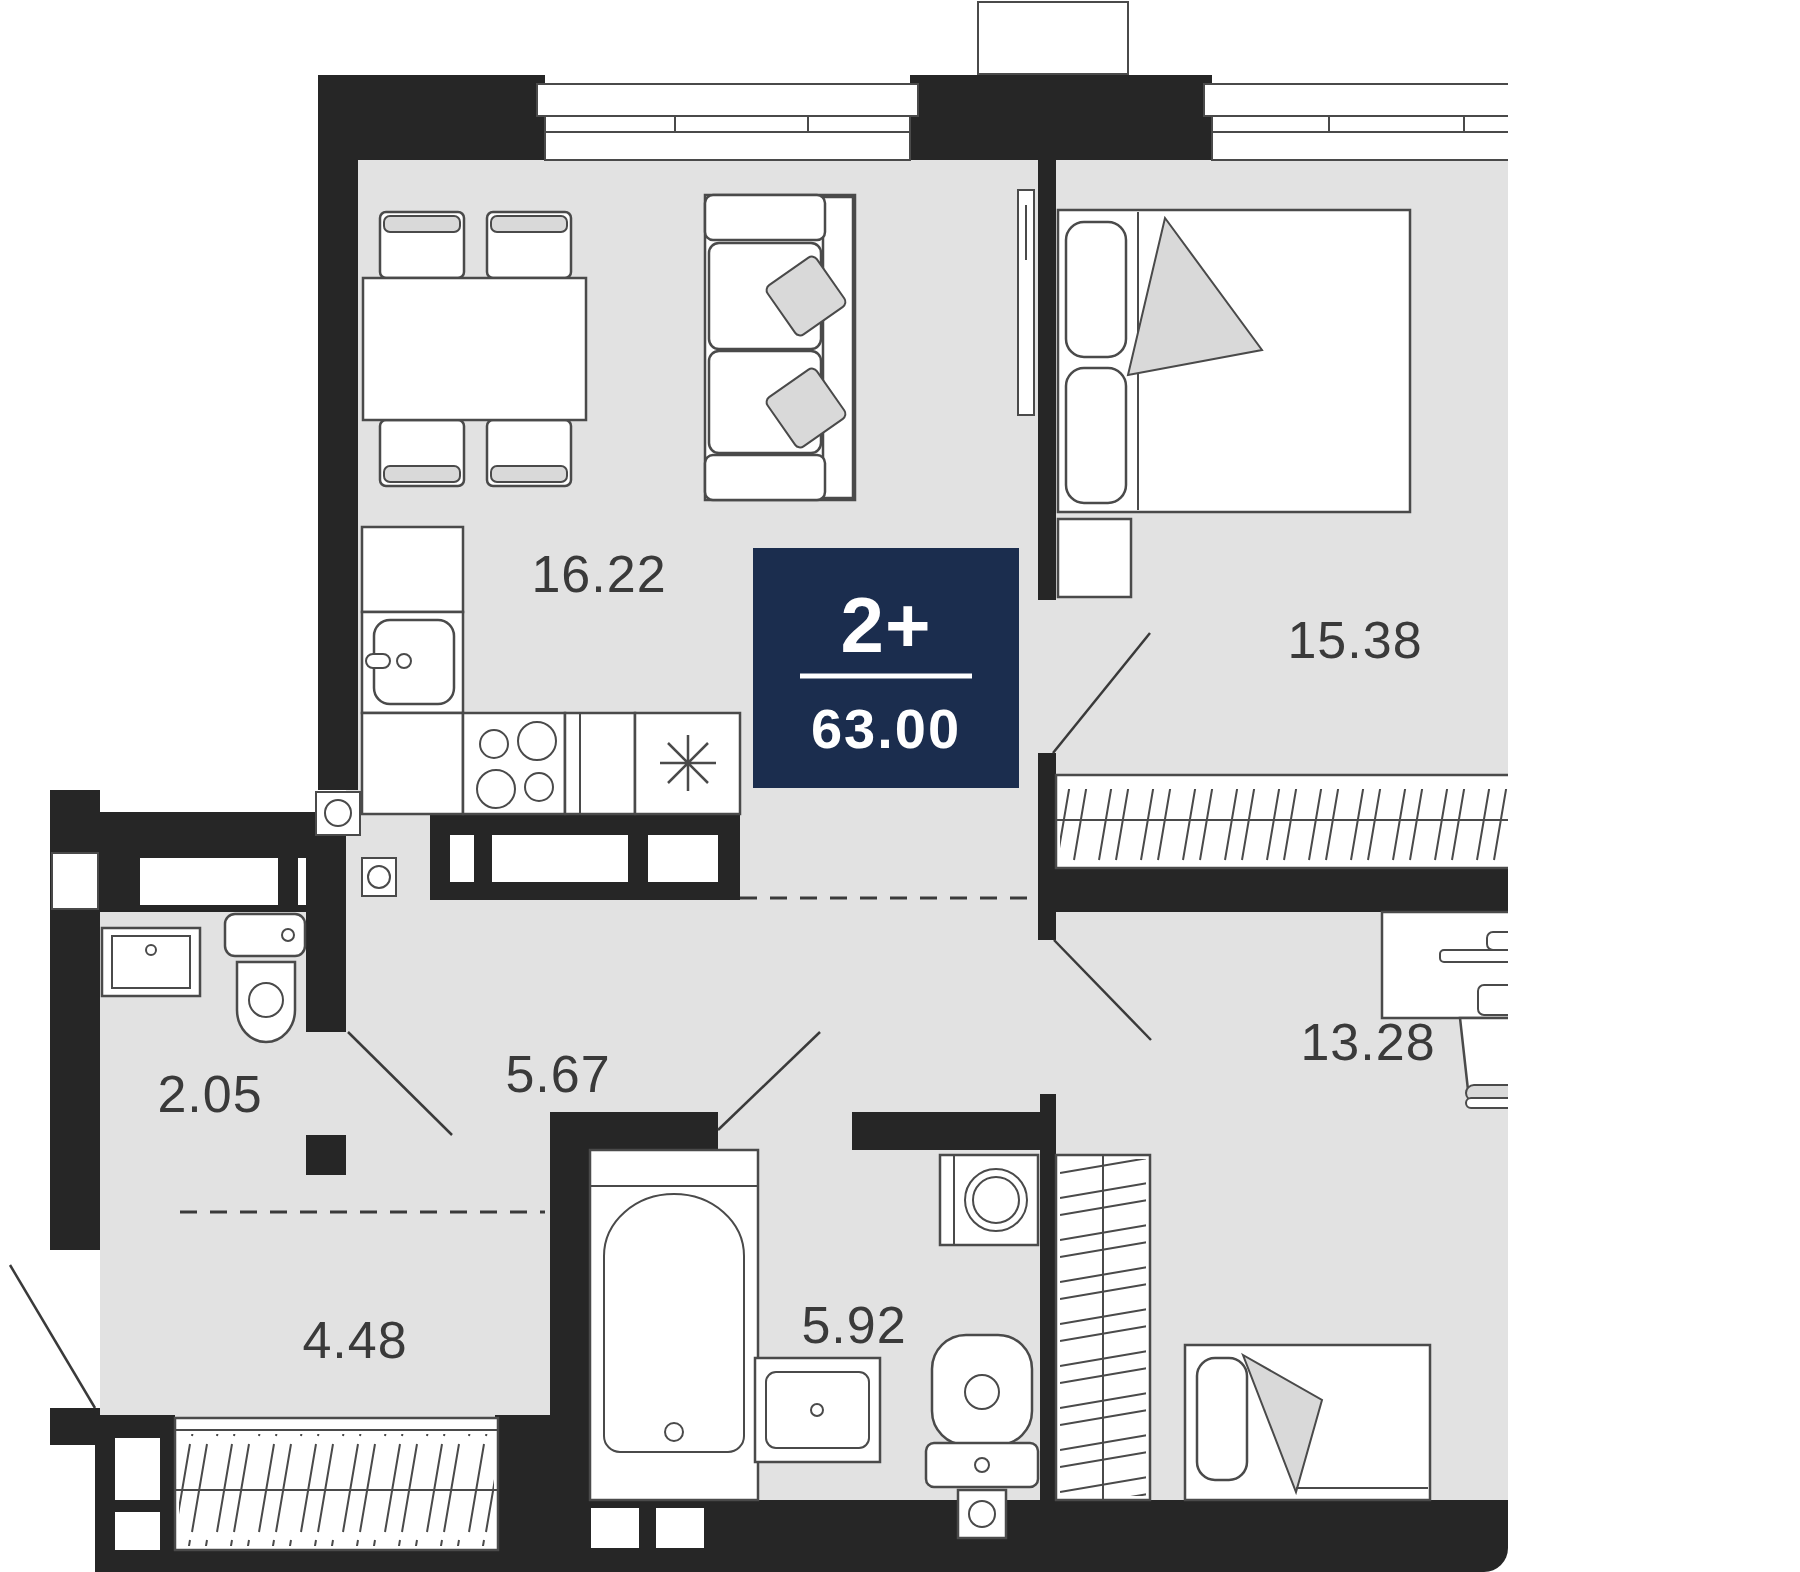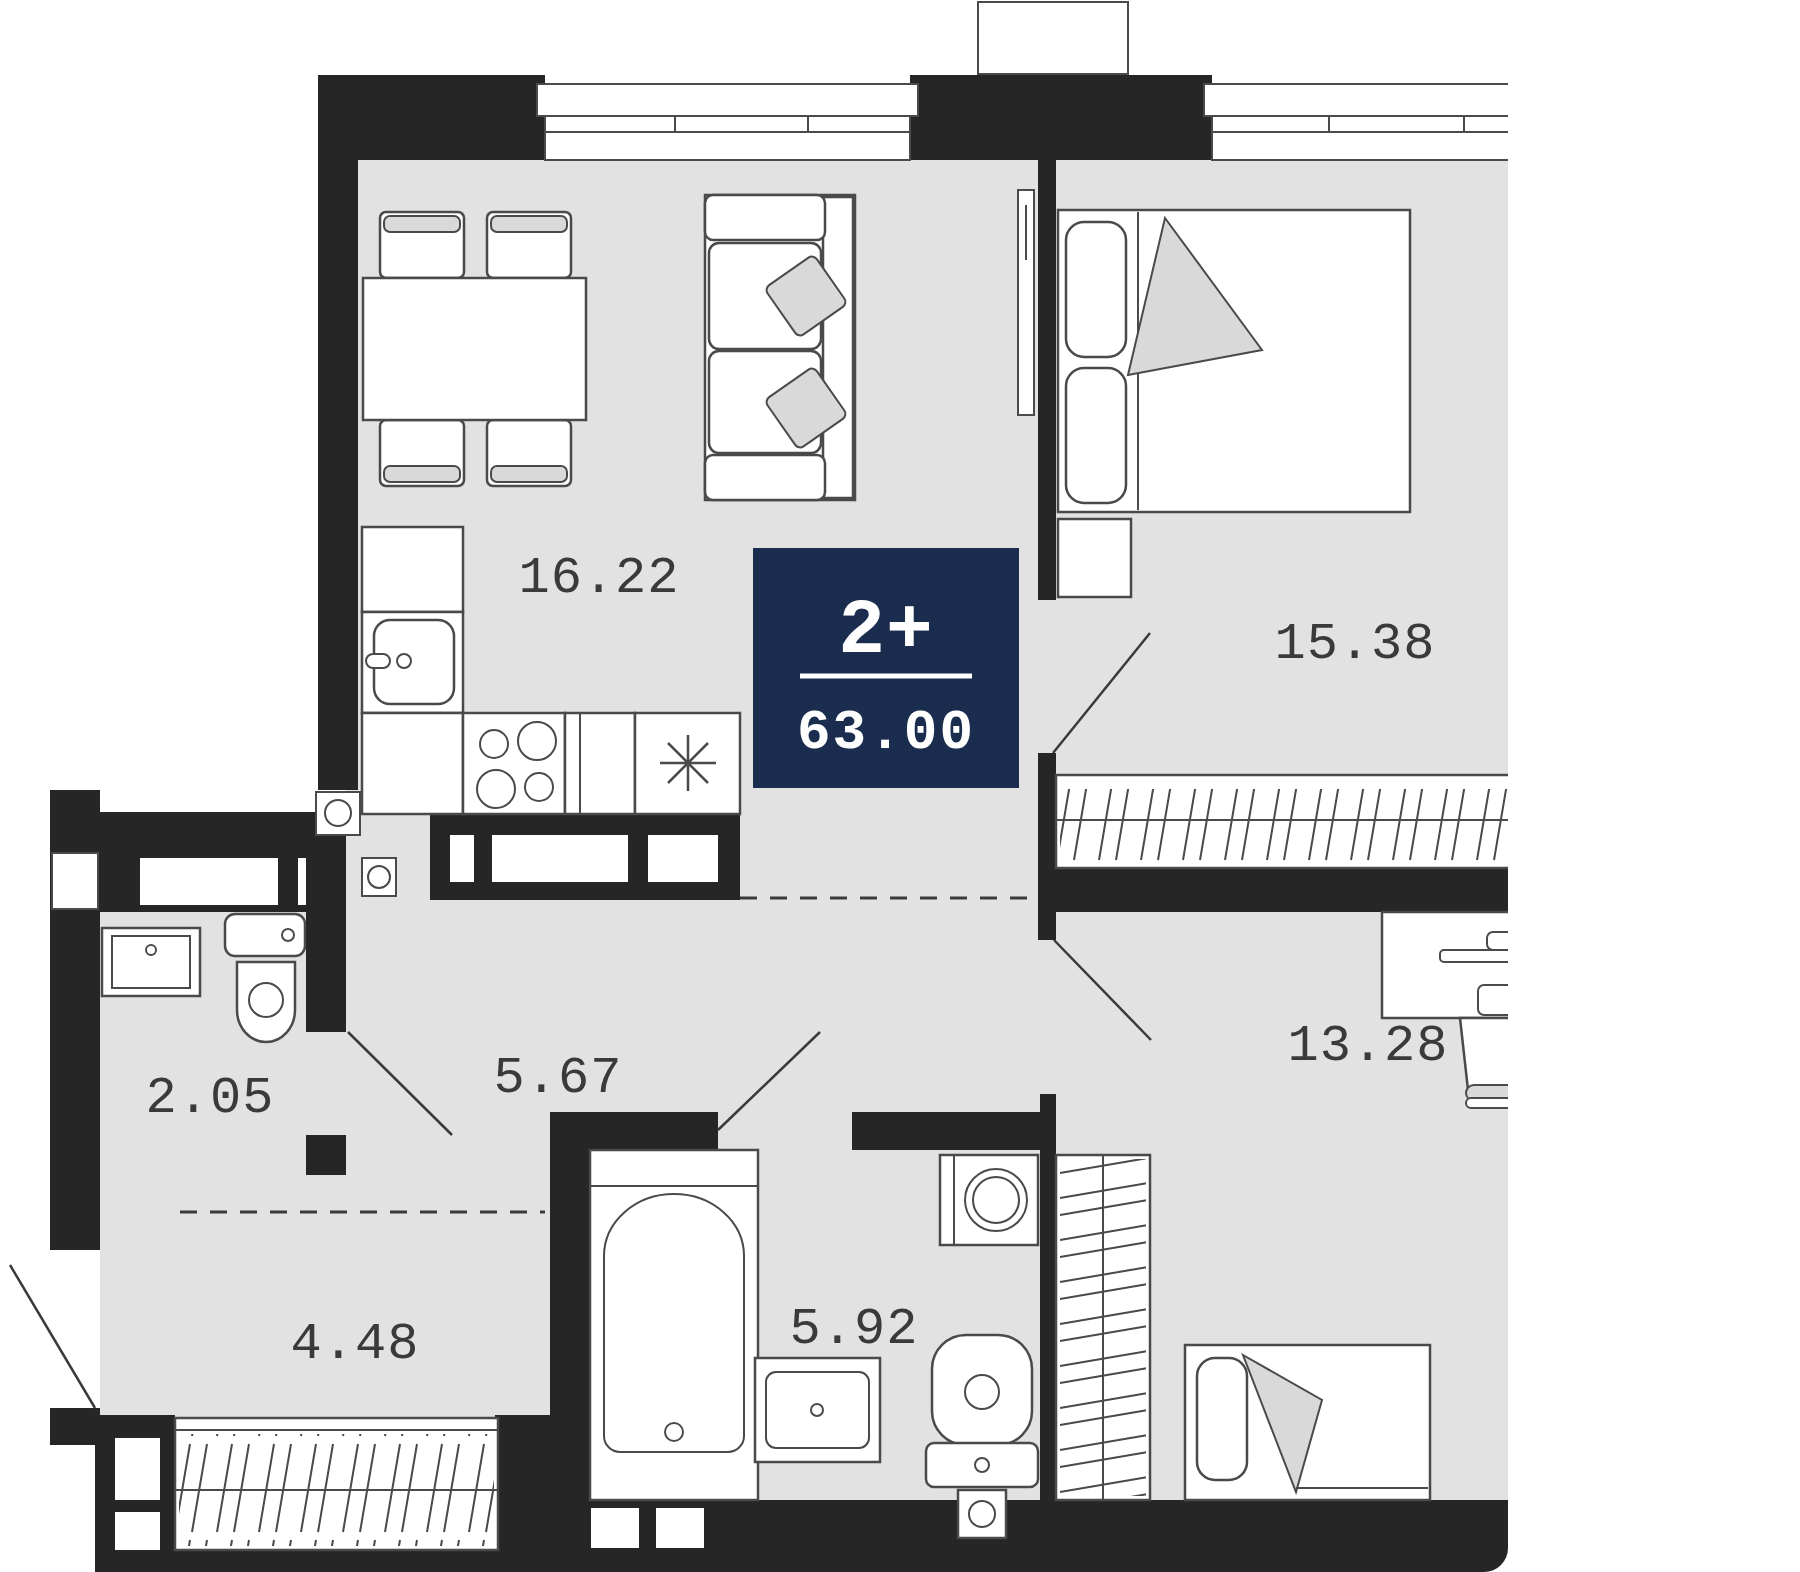--- a/index.html
+++ b/index.html
@@ -1,17 +1,17 @@
 <!DOCTYPE html>
 <html><head>
 <meta charset="utf-8">
 <style>
   html,body{margin:0;padding:0;background:#ffffff;}
   .stage{width:1508px;height:1572px;position:relative;background:#ffffff;overflow:hidden;
-         font-family:Liberation Mono, monospace;border-radius:24px;}
+         font-family:Liberation Sans, sans-serif;border-radius:24px;}
   svg{display:block}
   .floor{fill:#e2e2e2}
   .wall{fill:#262626}
   .furn{fill:#ffffff;stroke:#4a4a4a;stroke-width:2.5}
   .furn-thin{fill:#ffffff;stroke:#4a4a4a;stroke-width:2}
   .soft{fill:#d9d9d9;stroke:#4a4a4a;stroke-width:2}
   .ln{stroke:#4a4a4a;stroke-width:2;fill:none}
   .ln25{stroke:#4a4a4a;stroke-width:2.5;fill:none}
   .door{stroke:#3a3a3a;stroke-width:2.5;fill:none}
   .dash{stroke:#3a3a3a;stroke-width:3;fill:none;stroke-dasharray:17 13}

